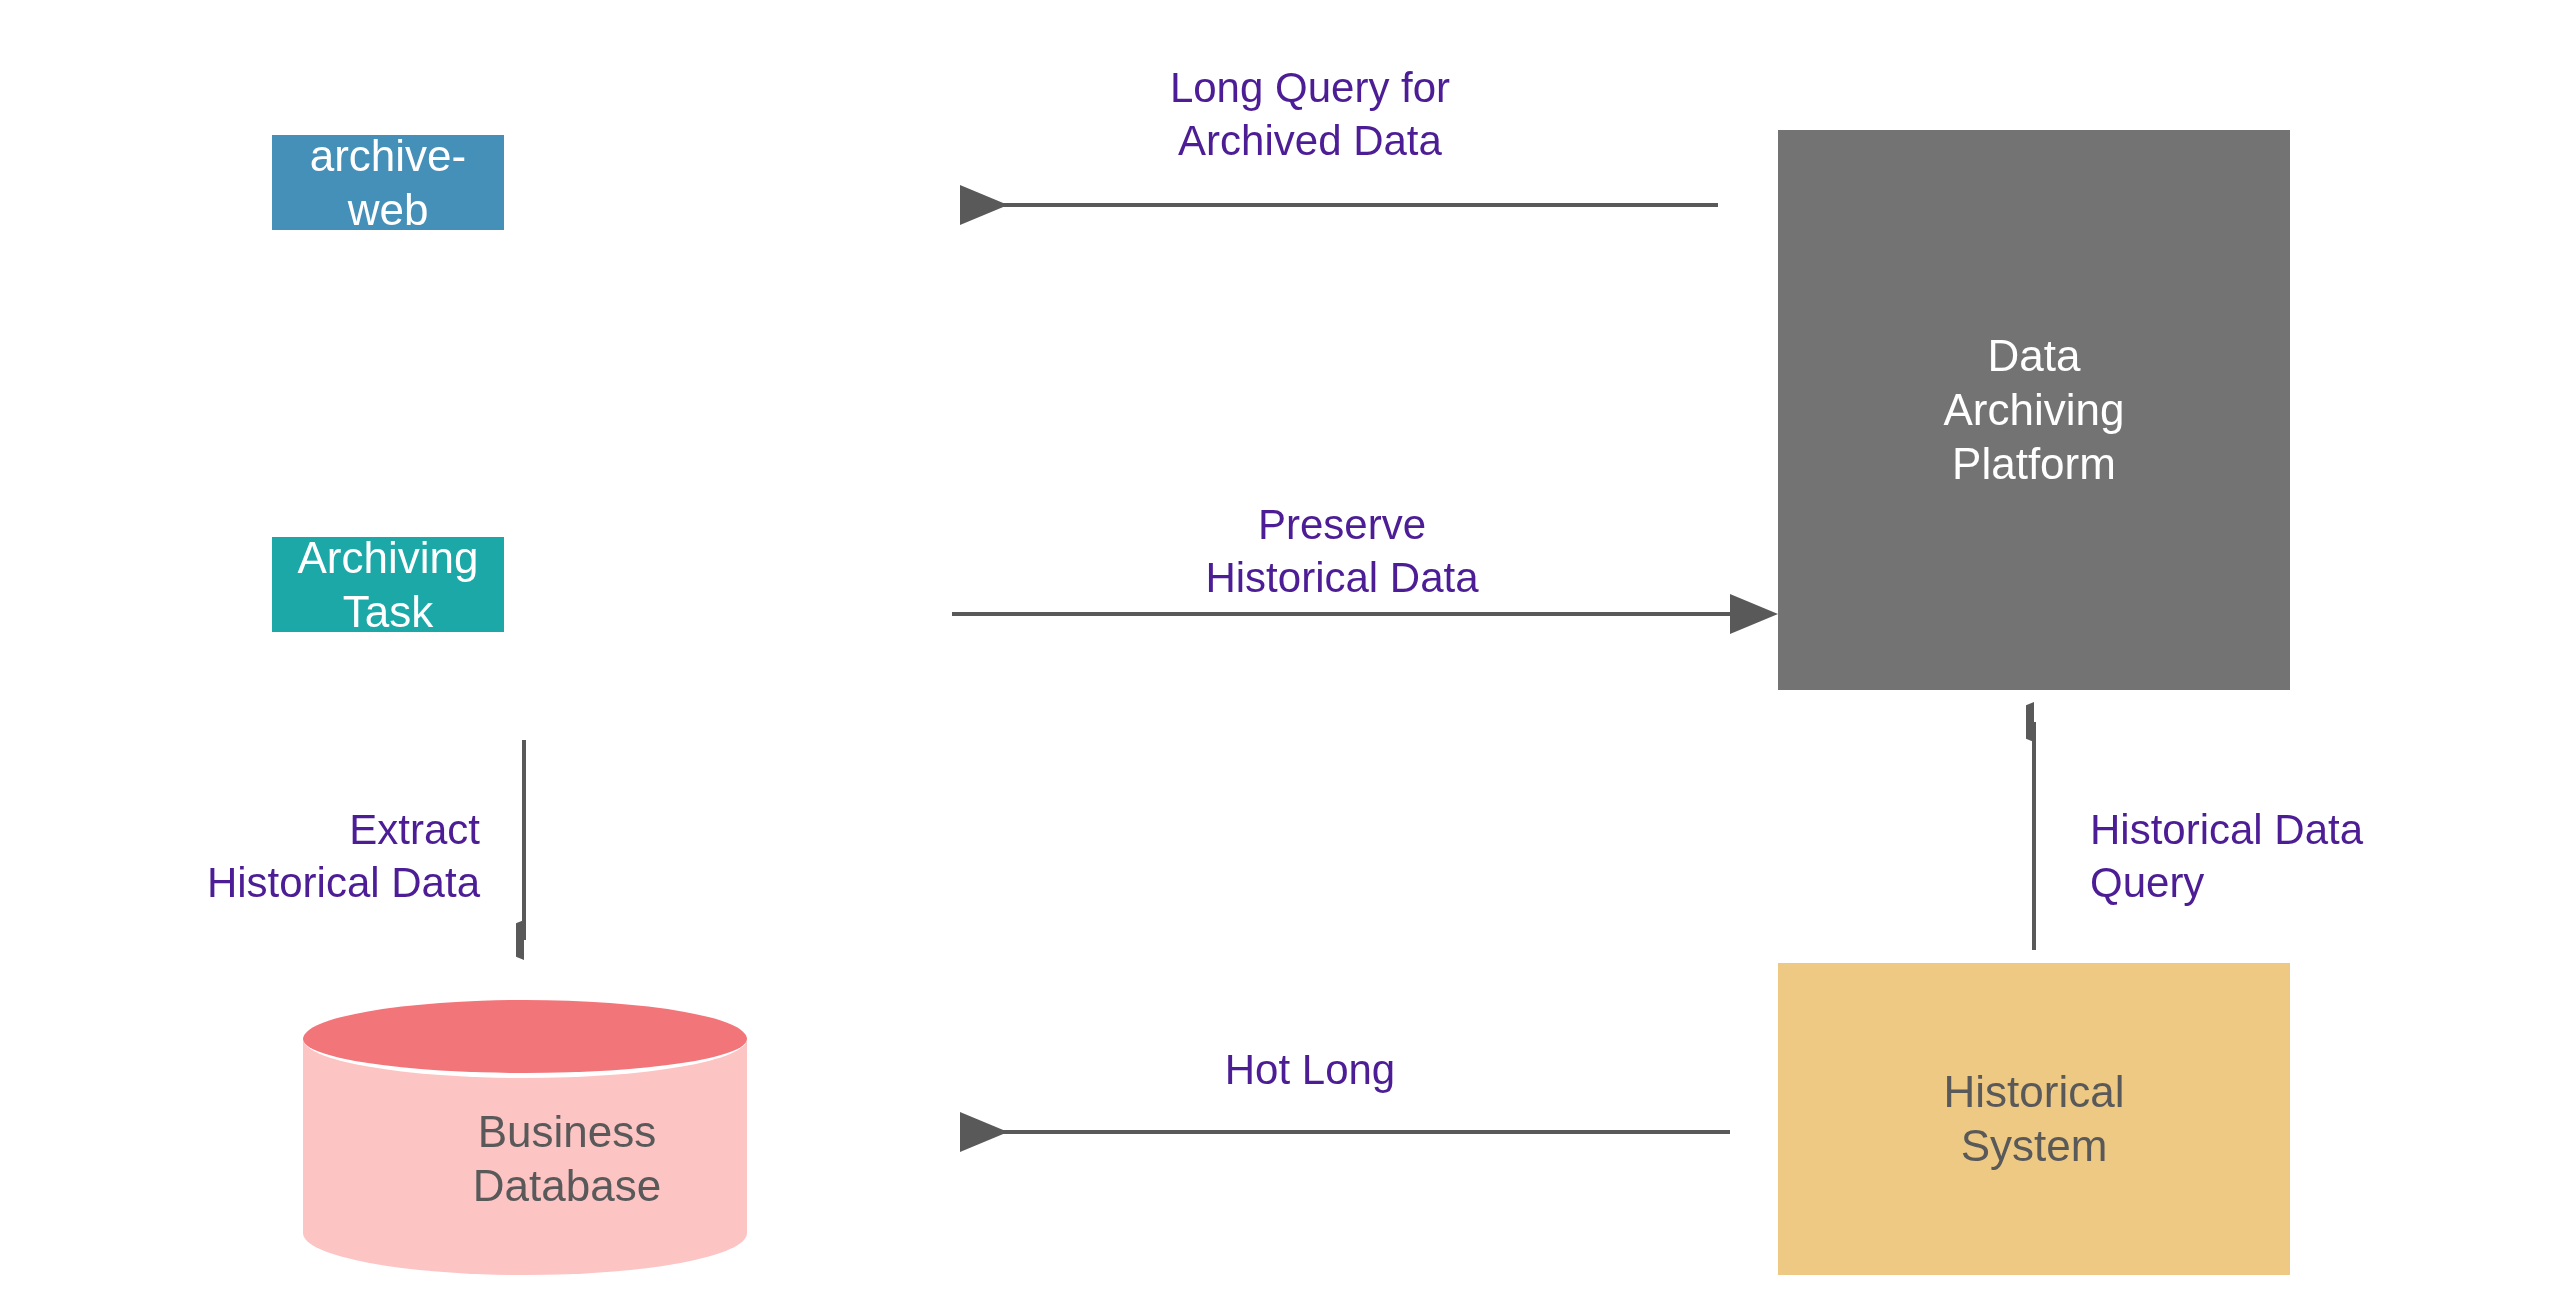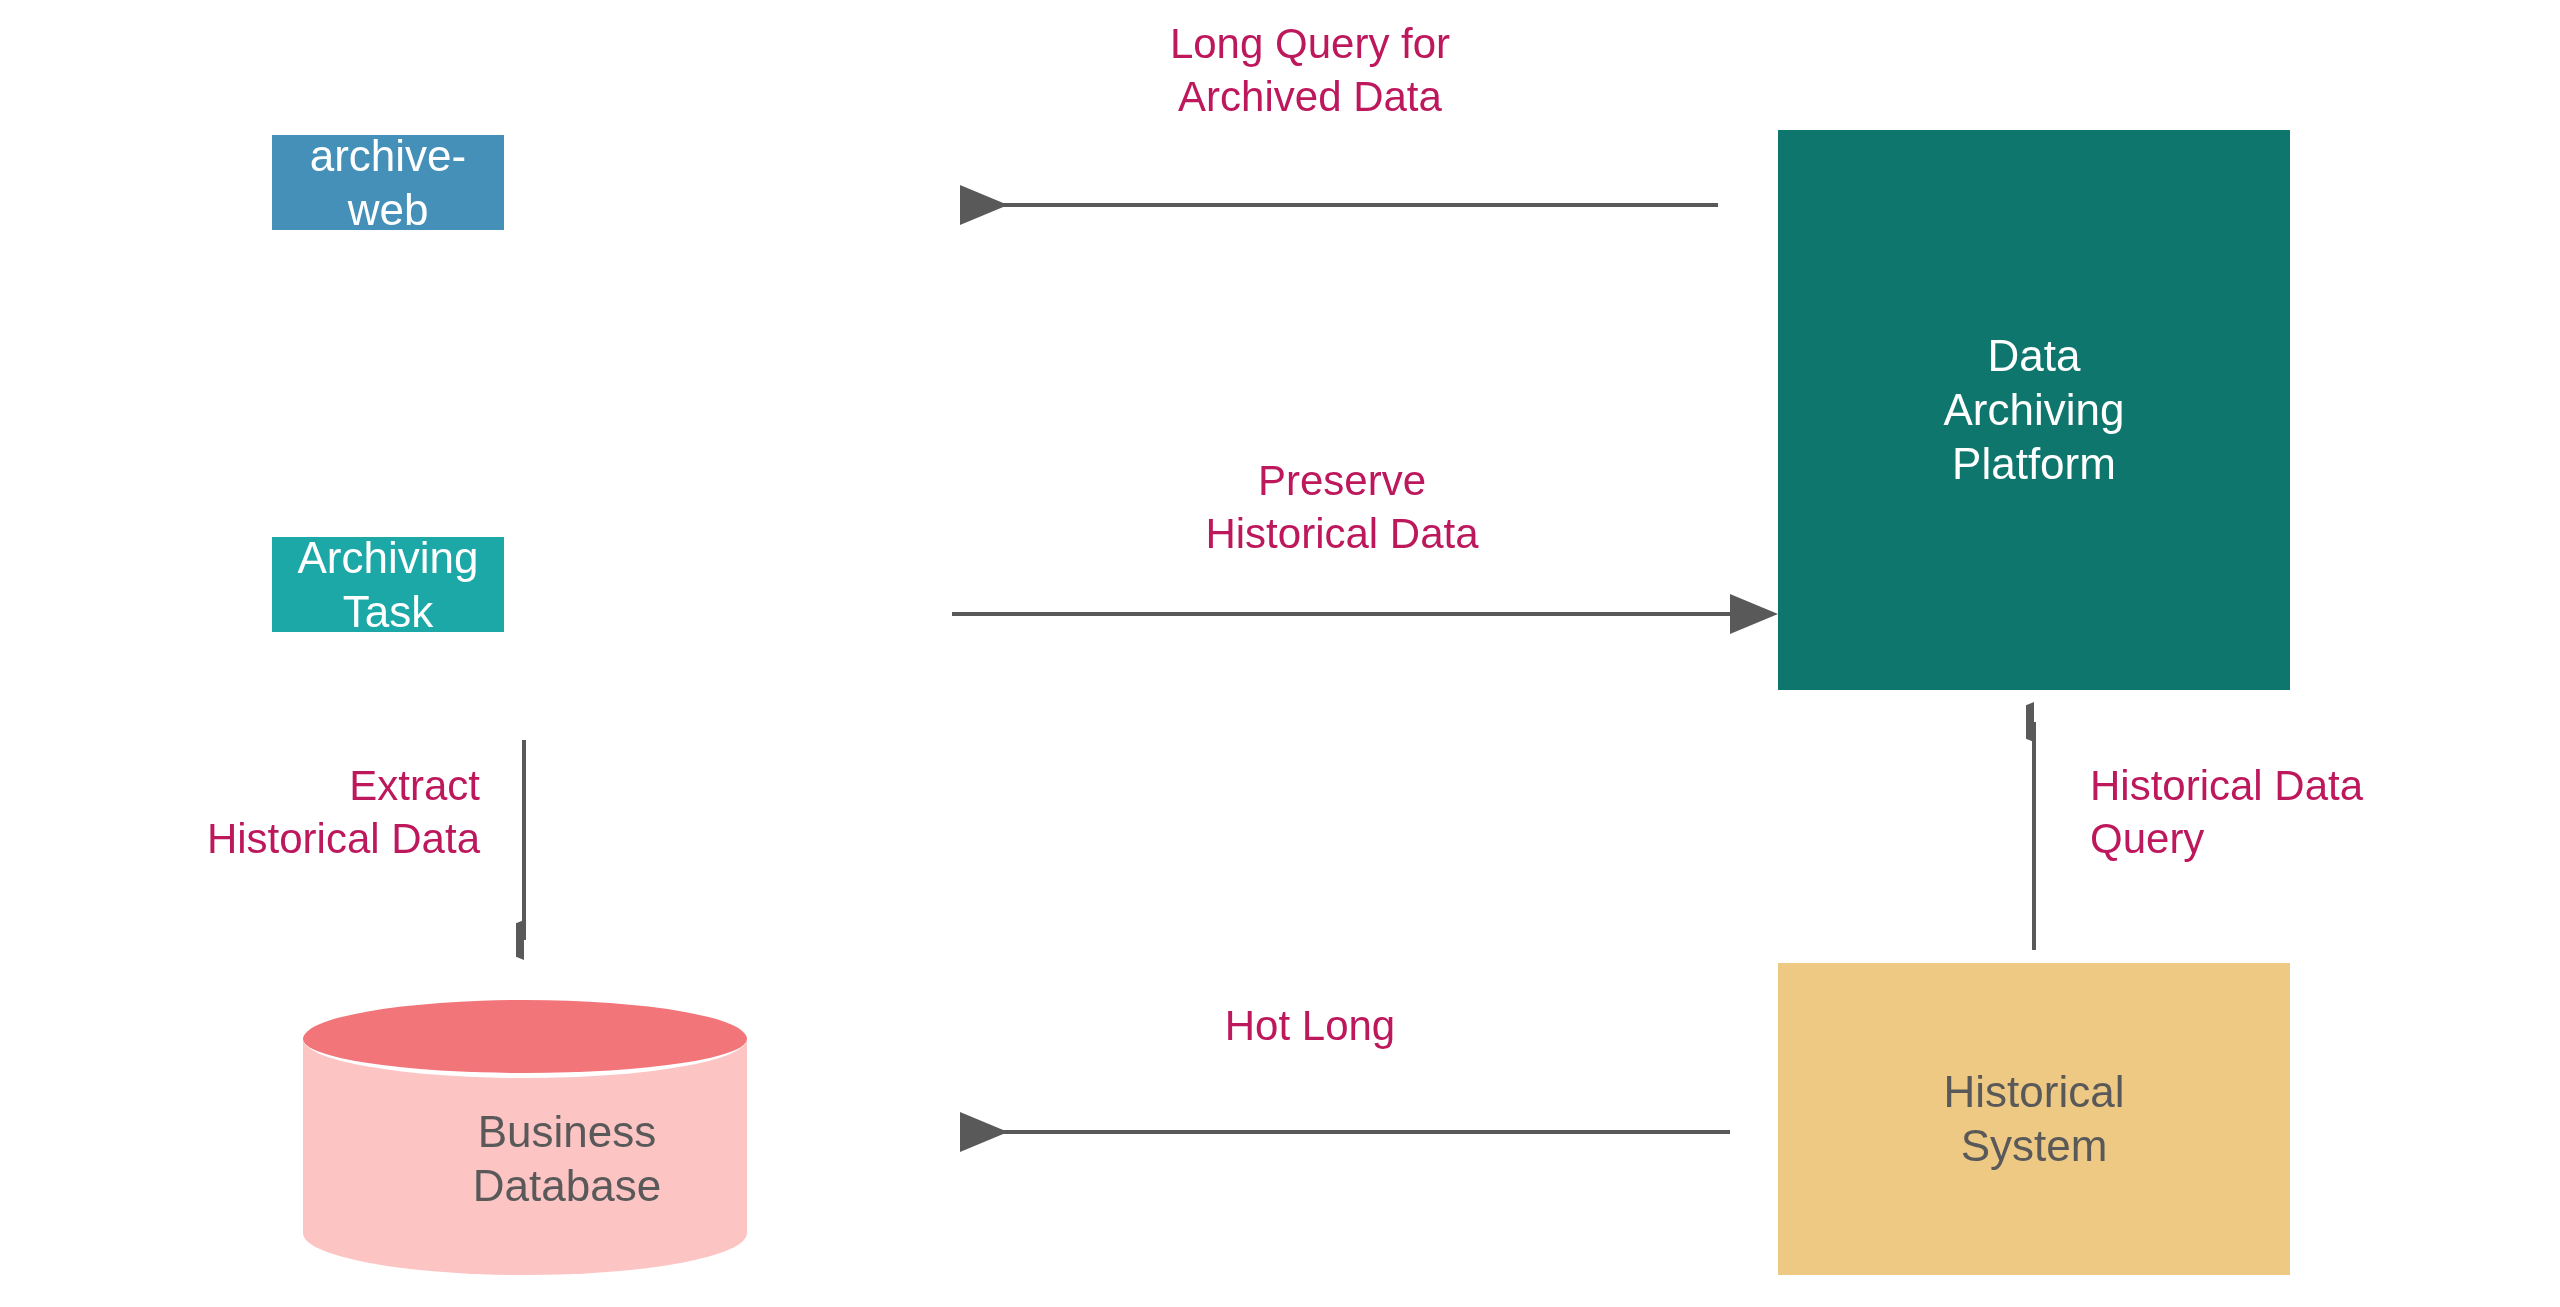--- a/index.html
+++ b/index.html
@@ -46,21 +46,21 @@
     background: #1da8a8;
     color: #ffffff;
     font-size: 44px;
   }
 
   #node-data-archiving-platform {
     left: 1778px;
     top: 130px;
     width: 512px;
     height: 560px;
-    background: #0f766e;
+    background: #737373;
     color: #ffffff;
     font-size: 44px;
   }
 
   #node-application-system {
     left: 1778px;
     top: 963px;
     width: 512px;
     height: 312px;
     background: #eec984;
@@ -105,24 +105,25 @@
     color: #595959;
     font-size: 44px;
     line-height: 1.22;
     white-space: pre-line;
     margin-left: 42px;
   }
 
   
   .edge-label {
     position: absolute;
-    color: #be185d;
+    color: #4c1d95;
     font-size: 42px;
     line-height: 1.25;
     white-space: pre-line;
+    margin-top: 44px;
   }
   .edge-label.center { text-align: center; }
   .edge-label.right  { text-align: right; }
   .edge-label.left   { text-align: left; }
 
   #label-long-query       { left: 930px;  top: 18px;   width: 760px; }
   #label-preserve         { left: 962px;  top: 455px;  width: 760px; }
   #label-hot-data         { left: 930px;  top: 1000px; width: 760px; }
   #label-extract          { left: 10px;   top: 760px;  width: 470px; }
   #label-historical-query { left: 2090px; top: 760px;  width: 460px; }

